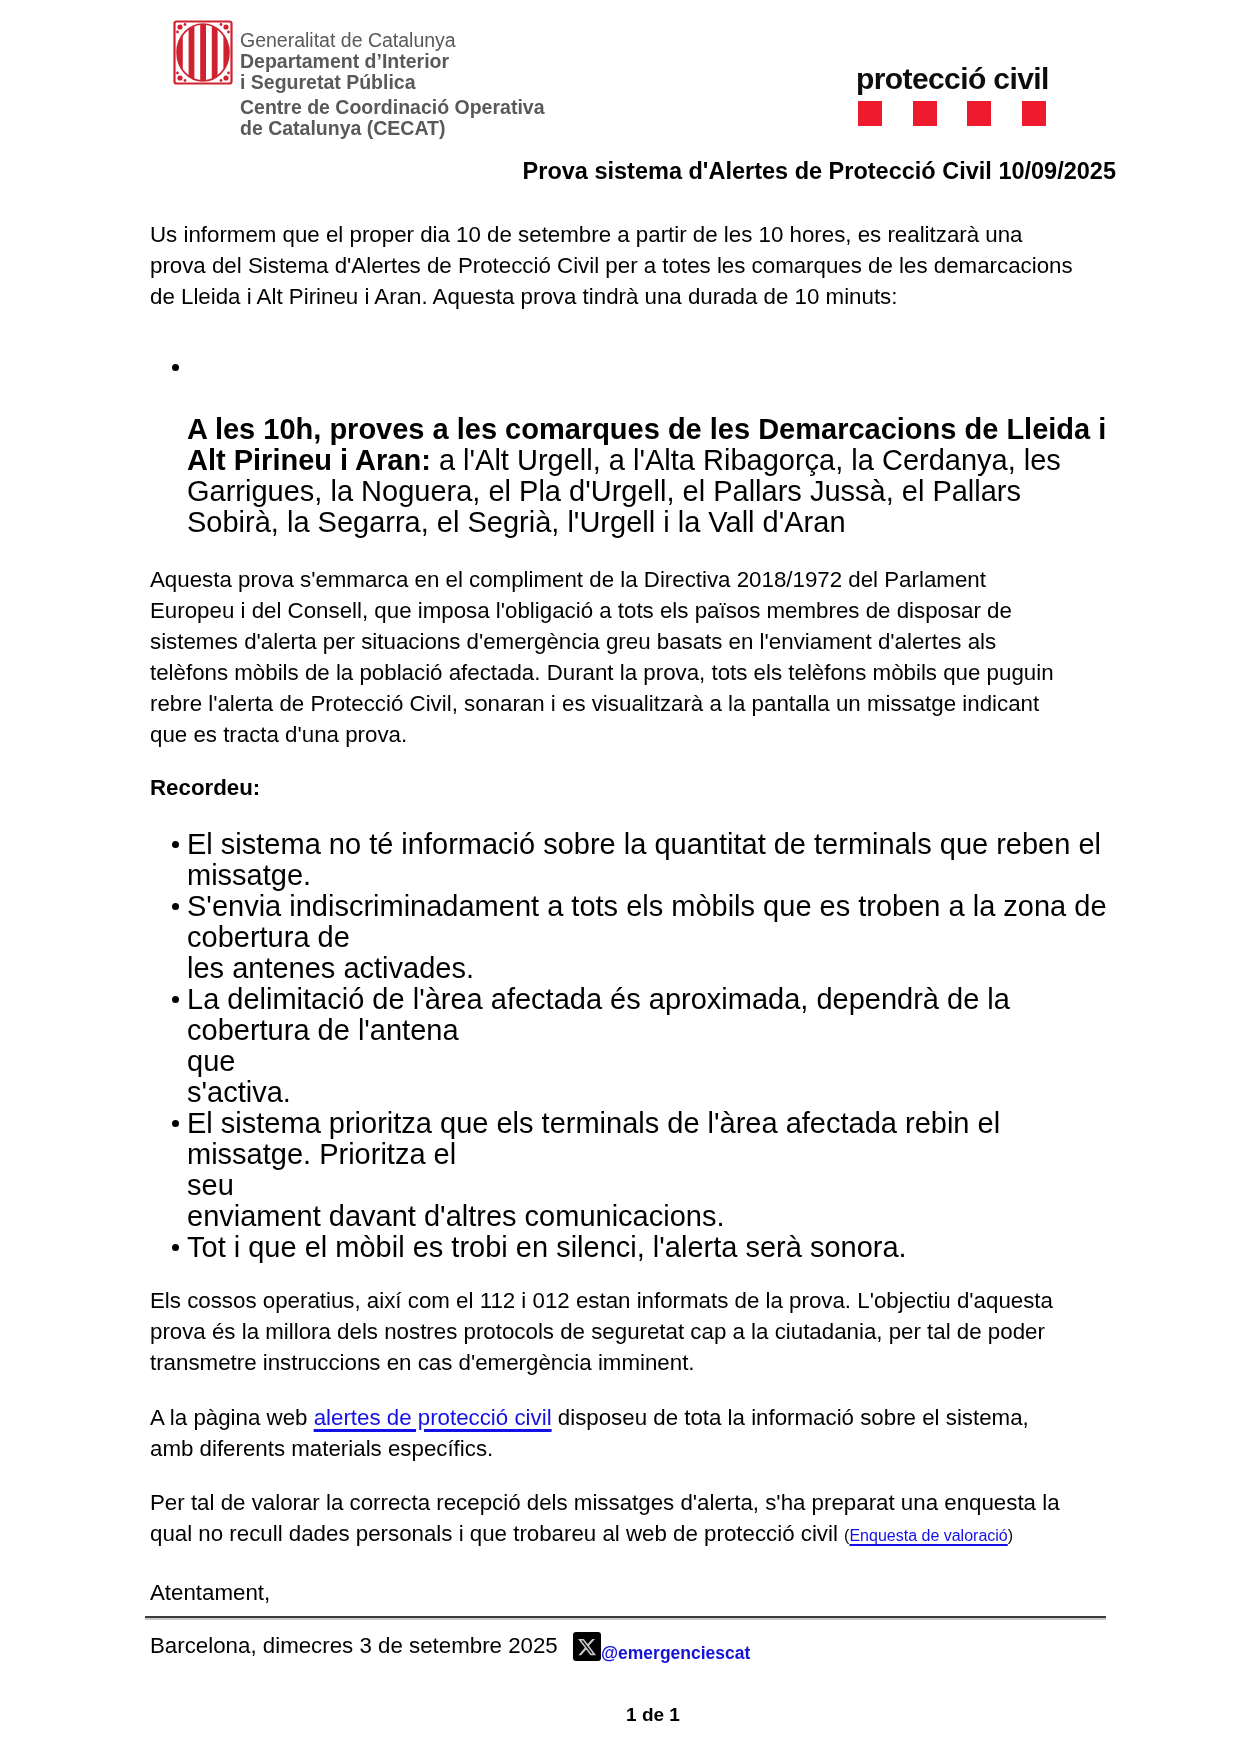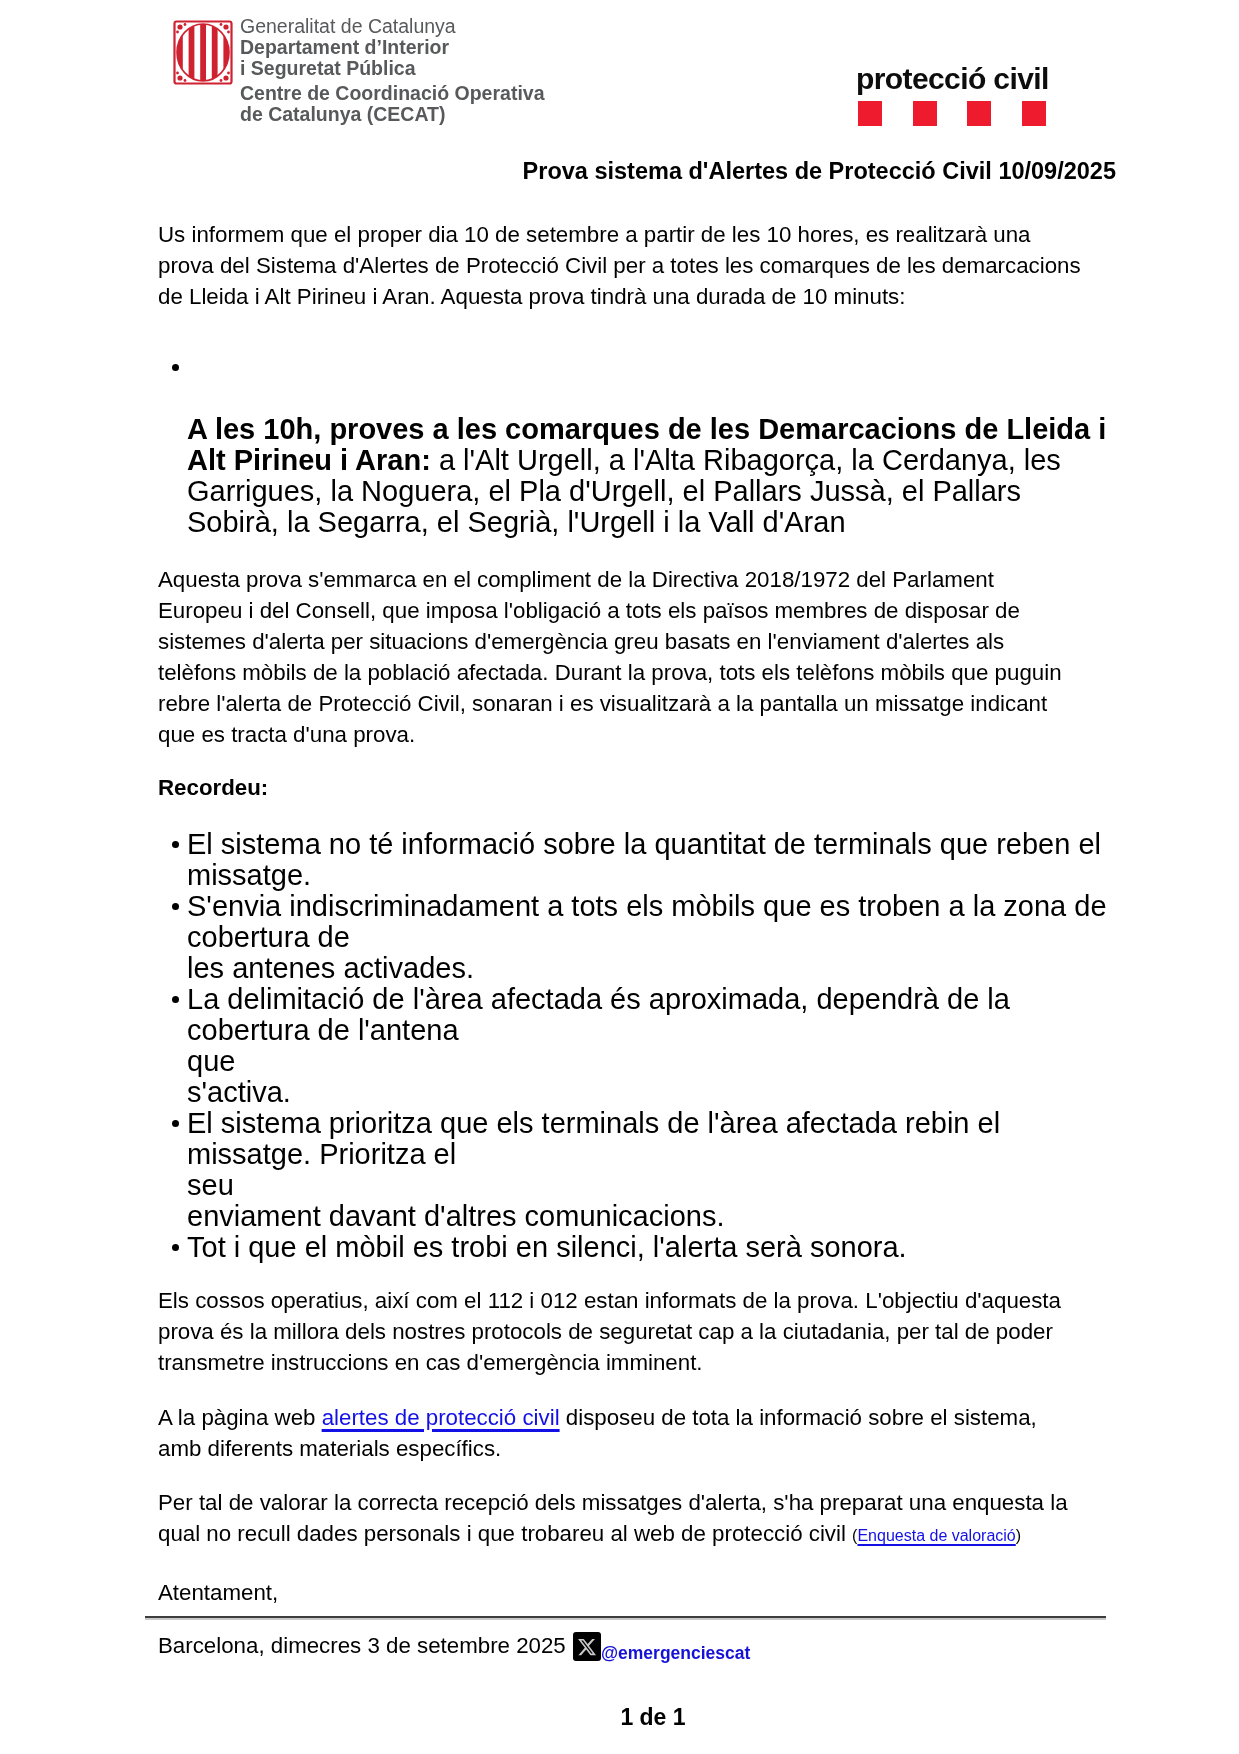--- a/index.html
+++ b/index.html
@@ -3,32 +3,32 @@
 <meta charset="utf-8">
 <style>
   html,body{margin:0;padding:0;}
   body{
     width:1239px;height:1754px;position:relative;overflow:hidden;
     background:#ffffff;color:#000;
     font-family:"Liberation Sans","DejaVu Sans",sans-serif;
   }
   
   .coat{position:absolute;left:173px;top:20px;width:60px;height:65px;}
-  .org{position:absolute;left:240px;top:16px;color:#58595b;font-size:19.5px;line-height:21px;}
+  .org{position:absolute;left:240px;top:30px;color:#58595b;font-size:19.5px;line-height:21px;}
   .org .l1{font-weight:normal;}
   .org div{font-weight:bold;}
   .org .l4{margin-top:4px;}
   .pclogo{position:absolute;left:856px;top:62px;}
   .pclogo .word{font-weight:bold;color:#0d0d0d;font-size:30px;letter-spacing:-0.6px;line-height:34px;}
   .pclogo .squares{display:flex;gap:30.5px;margin-top:5px;margin-left:2px;}
   .pclogo .sq{width:24px;height:25px;background:#ee1b2e;}
   
   .content{position:absolute;left:146px;top:0;width:970px;padding-top:158px;}
   .content p, .content li, .doc-title{white-space:pre-line;}
-  .content p{margin:12px;font-size:22.3px;line-height:31px;}
+  .content p{margin:4px;font-size:22.3px;line-height:31px;}
   .doc-title{margin:0;font-size:23.5px;line-height:27px;font-weight:bold;text-align:right;}
   .p1{margin-top:34px !important;}
   ul{list-style:none;margin:0;padding:0;}
   .ul1{margin-top:40px;}
   .ul2{margin-top:26px;}
   li{position:relative;padding-left:41px;font-size:29px;line-height:31px;}
   .dot{position:absolute;left:26px;top:11.5px;width:7px;height:7px;border-radius:50%;background:#000;}
   .p2{margin-top:26px !important;}
   .recordeu{margin-top:22px !important;font-weight:bold;}
   .p3{margin-top:22px !important;}
@@ -38,21 +38,21 @@
   .dateline{margin-top:22px !important;}
   a.doclink{color:#1310e6;text-decoration:underline;text-decoration-thickness:2.5px;text-underline-offset:4px;cursor:pointer;}
   .small-wrap{font-size:16px;}
   .small-wrap a.doclink{text-decoration-thickness:1.5px;text-underline-offset:3px;}
   
   .rule{position:absolute;left:145px;top:1616px;width:961px;height:2px;background:#3d3d3d;box-shadow:0 2px 0 #c9c9c9;}
   .social{position:absolute;left:573px;top:1632px;display:flex;align-items:flex-start;}
   .xbadge{width:28px;height:29px;background:#000;border-radius:3px;display:flex;align-items:center;justify-content:center;}
   .xbadge svg{width:20px;height:20px;}
   .handle{color:#1512d6;font-weight:bold;font-size:17.5px;line-height:17px;margin-top:13px;text-decoration:none;}
-  .pagenum{position:absolute;left:653px;top:1704px;transform:translateX(-50%);font-weight:bold;font-size:23px;}
+  .pagenum{position:absolute;left:653px;top:1704px;transform:translateX(-50%);font-weight:bold;font-size:19px;}
 </style>
 </head>
 <body>
 
 <div class="coat">
   <svg viewBox="0 0 60 65" xmlns="http://www.w3.org/2000/svg">
     <rect x="1.5" y="1.5" width="57" height="62" rx="2" fill="none" stroke="#cf2231" stroke-width="2.2"></rect>
     <g fill="#cf2231">
       <circle cx="7" cy="7" r="2.6"></circle>
         <circle cx="53" cy="7" r="2.6"></circle>

